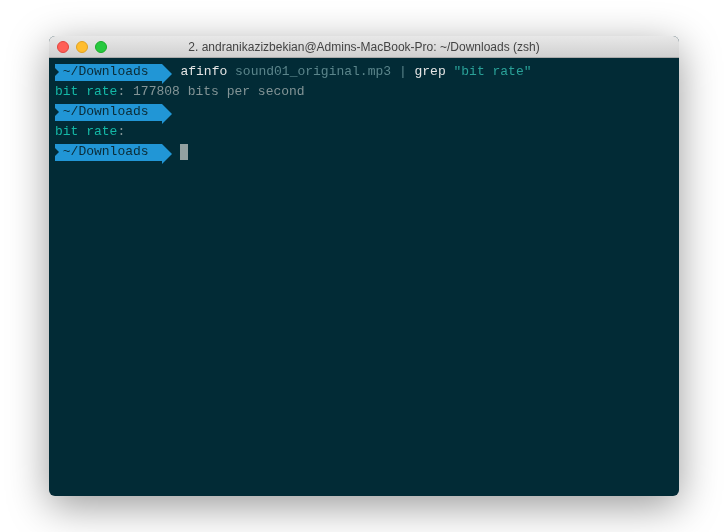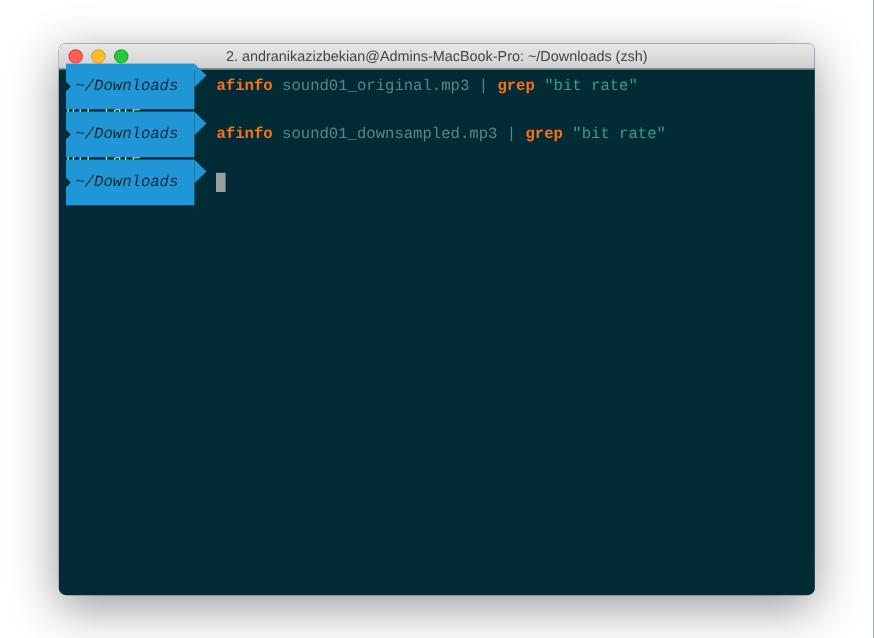--- a/index.html
+++ b/index.html
@@ -70,43 +70,42 @@
       border-left: 10px solid #022b36;
       position: relative;
       z-index: 2;
       margin-left: -6px;
     }
     .prompt-badge {
       background: #2196d6;
       color: #0b2b36;
       display: flex;
       align-items: center;
-      height: 38px;
+      height: 17px;
       padding-right: 6px;
       position: relative;
       margin-left: -4px;
-      font-style: italic;
     }
     .prompt-badge::after {
       content: "";
       position: absolute;
       right: -10px;
       top: 0;
       width: 0;
       height: 0;
       border-top: 10px solid transparent;
       border-bottom: 10px solid transparent;
       border-left: 10px solid #2196d6;
     }
     .cmd { color: #5b858b; margin-left: 18px; }
-    .cmd-name { color: #f97316; font-weight: bold; }
+    .cmd-name { color: #e5e5e5; }
     .underline { }
     .pipe { color: #5b858b; }
     .quote { color: #2aa198; }
-    .output-key { color: #bef264; }
+    .output-key { color: #14b8a6; }
     .output-val { color: #839496; }
     .cursor {
       display: inline-block;
       width: 8px;
       height: 16px;
       background: #93a1a1;
       margin-left: 18px;
       vertical-align: middle;
     }
   </style>
@@ -125,27 +124,26 @@
 
   <div class="terminal-body">
 
     <div class="line">
       <div class="arrow-head"></div>
       <div class="prompt-badge"><span> ~/Downloads </span></div>
       <span class="cmd"><span class="cmd-name">afinfo</span> <span class="underline">sound01_original.mp3</span><span class="pipe"> | </span><span class="cmd-name">grep</span> <span class="quote">"bit rate"</span></span>
     </div>
 
     <div class="line">
-      <span class="output-key">bit rate</span><span class="output-val">: </span>
+      <span class="output-key">bit rate</span><span class="output-val">: </span><span class="output-val">177808 bits per second</span>
     </div>
 
     <div class="line">
       <div class="arrow-head"></div>
       <div class="prompt-badge"><span> ~/Downloads </span></div>
-      <span class="cmd"><span class="cmd-name">afinfo</span> <span class="underline">sound01_downsampled.mp3</span><span class="pipe"> | </span><span class="cmd-name">grep</span> <span class="quote">"bit rate"</span></span>
     </div>
 
     <div class="line">
       <span class="output-key">bit rate</span><span class="output-val">: </span>
     </div>
 
     <div class="line">
       <div class="arrow-head"></div>
       <div class="prompt-badge"><span> ~/Downloads </span></div>
       <span class="cursor"></span>

